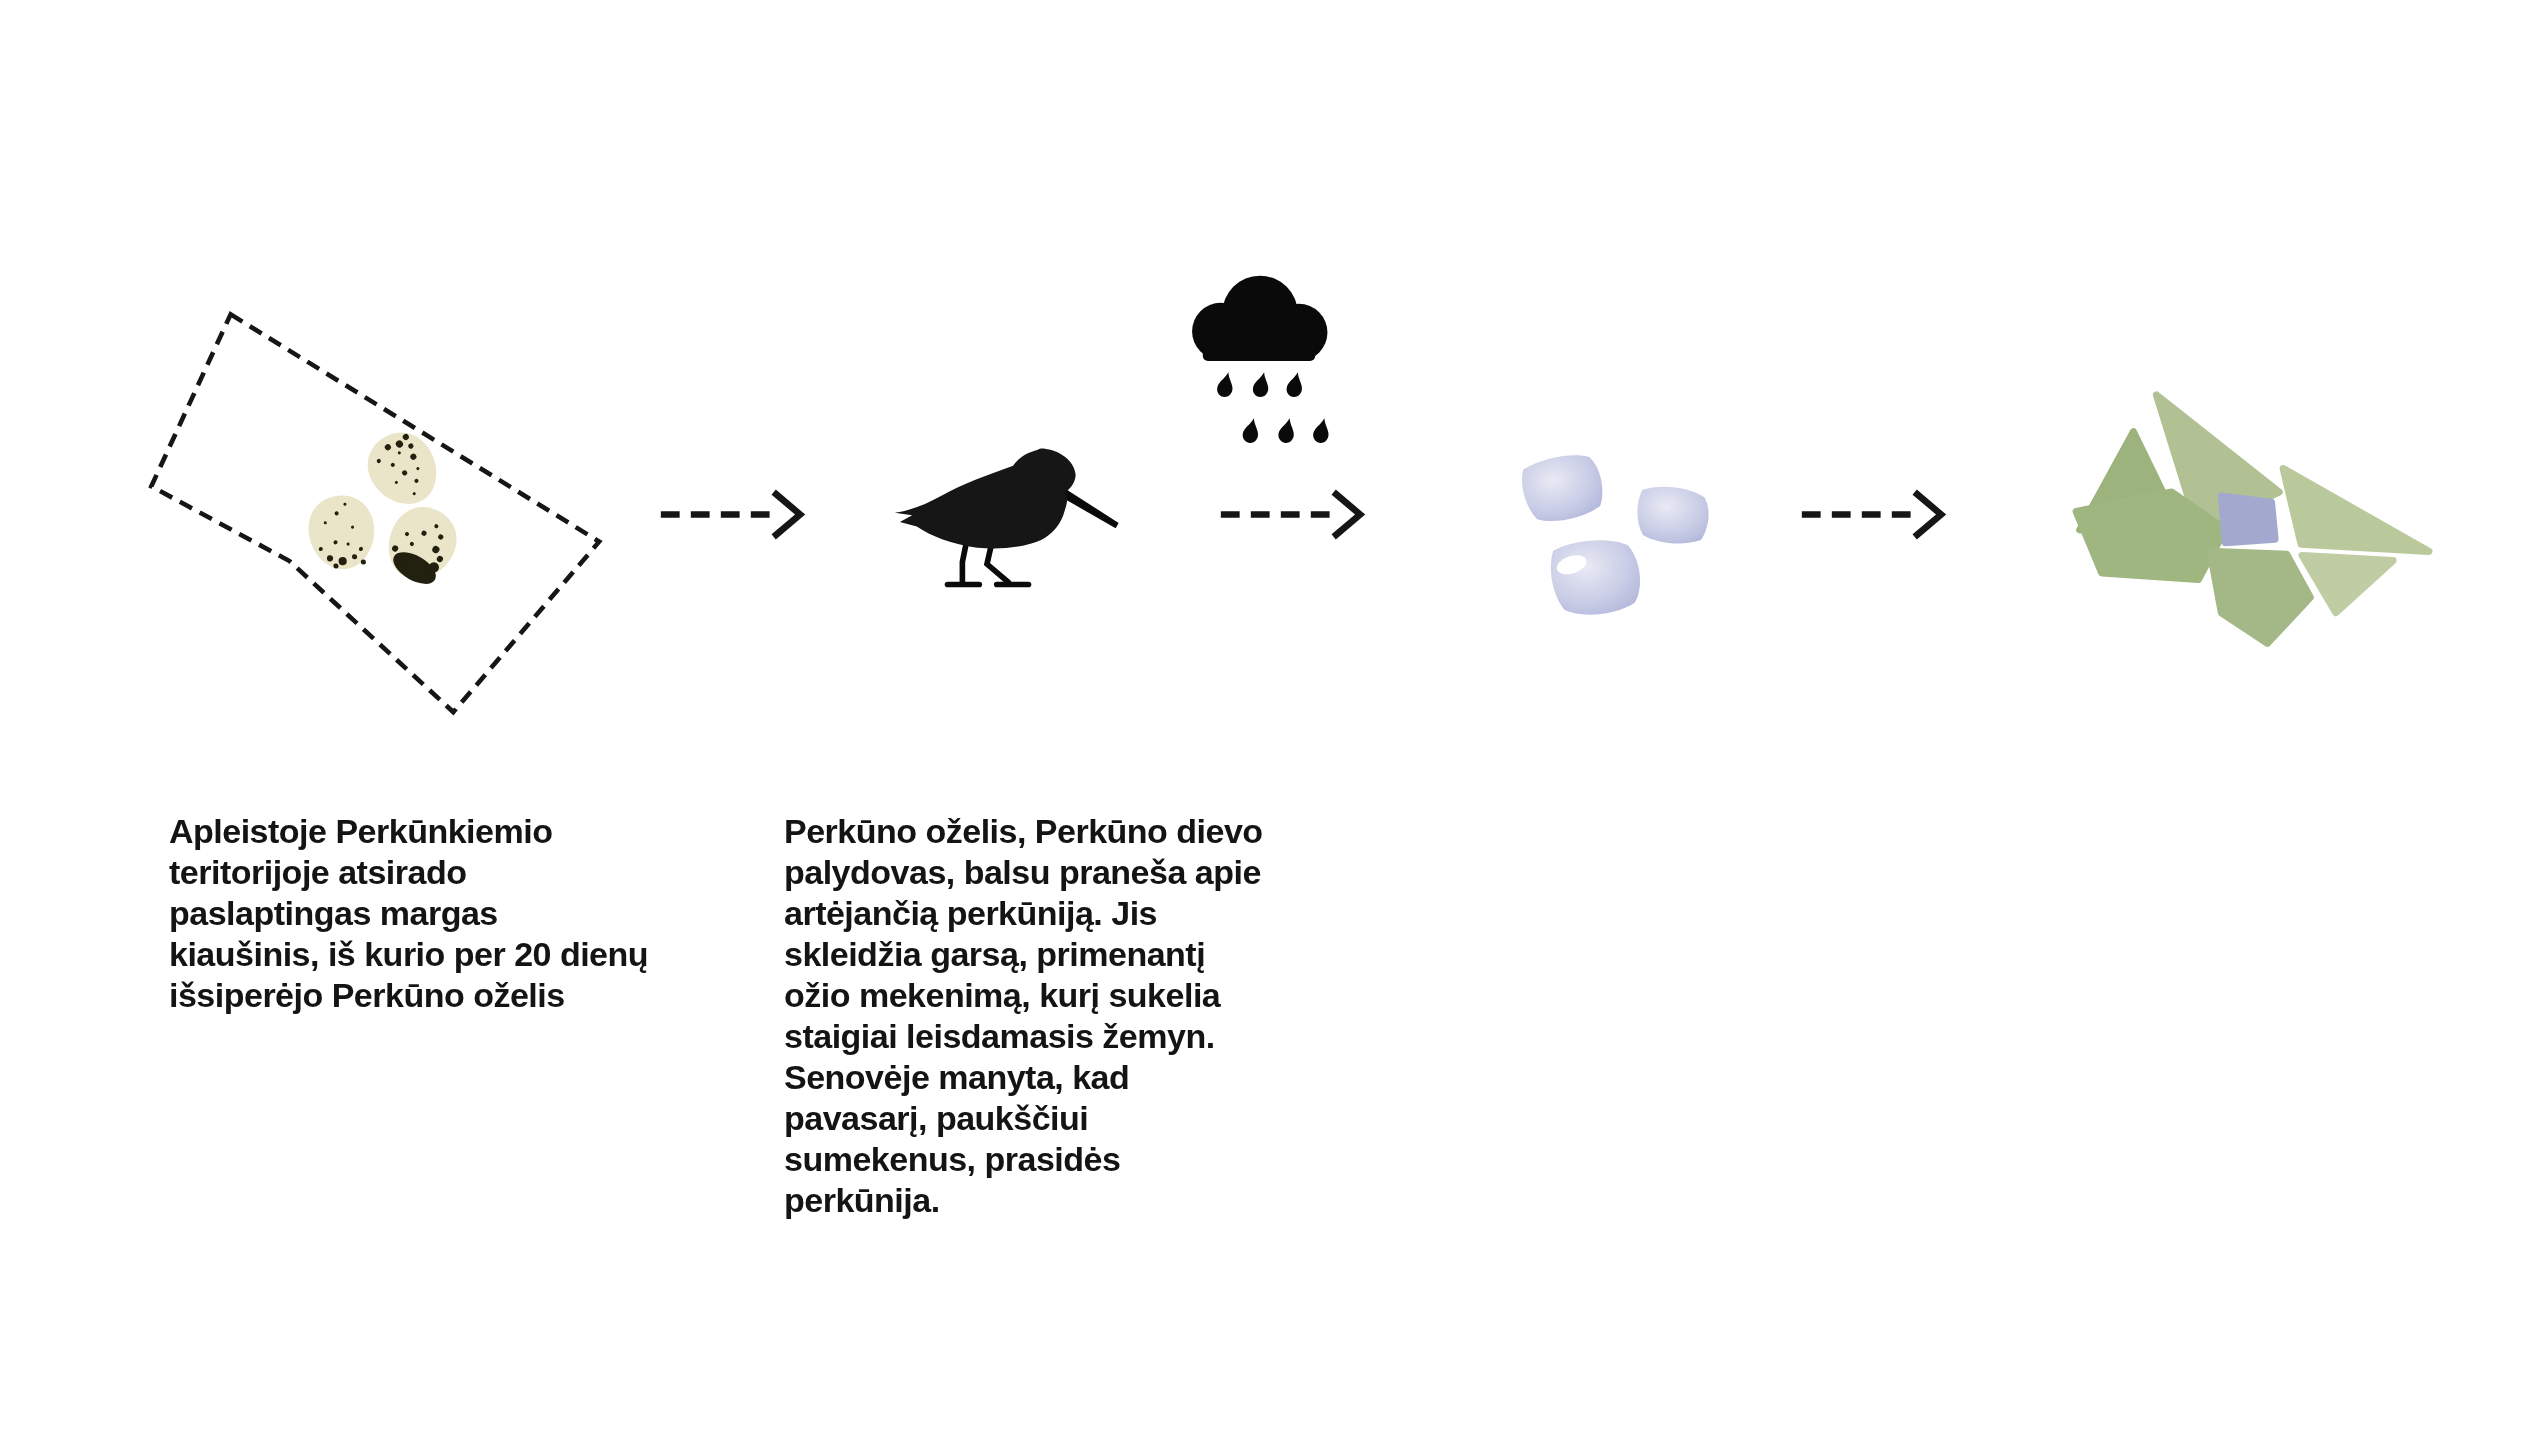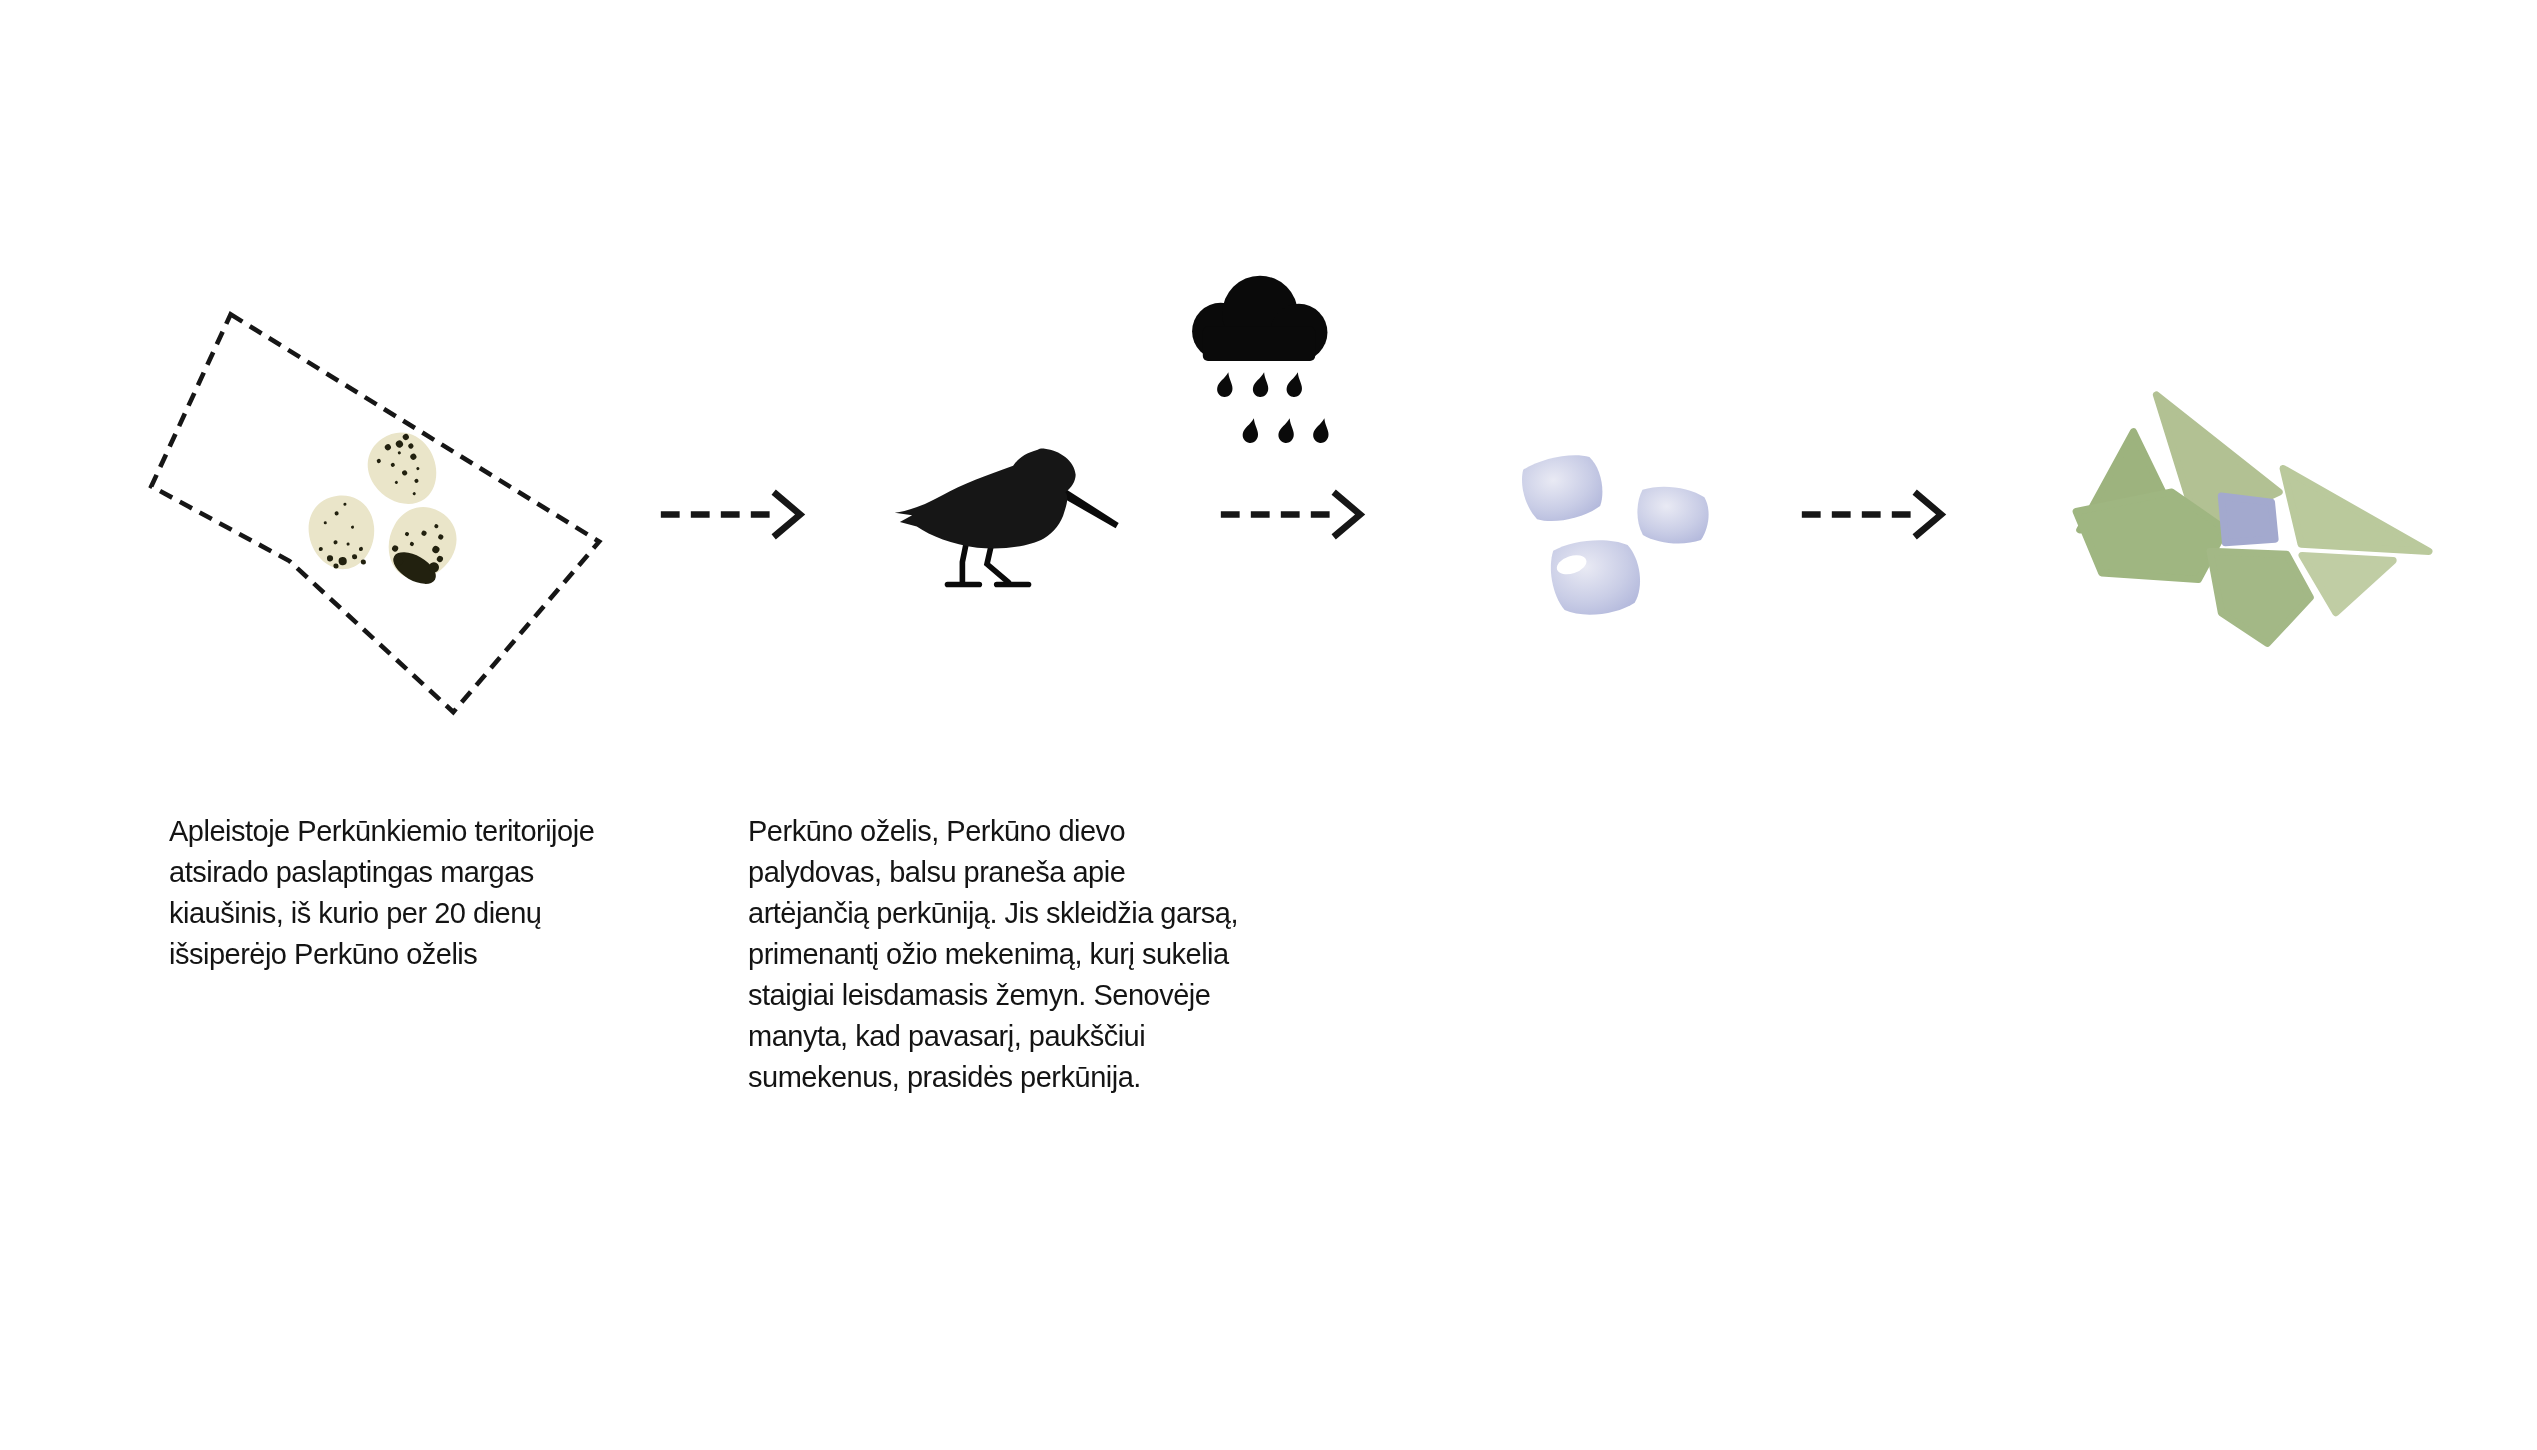--- a/index.html
+++ b/index.html
@@ -6,24 +6,24 @@
   .canvas {
     position: relative;
     width: 2538px;
     height: 1450px;
     background: #ffffff;
     font-family: "Liberation Sans", sans-serif;
     overflow: hidden;
   }
   .abs { position: absolute; }
   .caption {
-    font-size: 29px;
+    font-size: 34px;
     line-height: 41px;
     letter-spacing: -0.5px;
-    font-weight: 400;
+    font-weight: 700;
     color: #141414;
   }
 </style>
 </head>
 <body>
 
 <div class="canvas">
 
   <svg class="abs" style="left:138px; top:302px;" width="476" height="425" viewBox="270 590 930 830">
     <polygon points="451,614 1171,1058 886,1391 566,1096 296,950" fill="none" stroke="#161616" stroke-width="9" stroke-dasharray="27 17"></polygon>
@@ -163,18 +163,18 @@
       <polygon points="4463,916 4748,1078 4498,1064" fill="#bac99c" stroke="#bac99c"></polygon>
       <polygon points="4058,1000 4245,962 4350,1035 4297,1133 4108,1120" fill="#9fb681" stroke="#9fb681"></polygon>
       <polygon points="4342,970 4440,982 4447,1054 4350,1061" fill="#a3a9ce" stroke="#a3a9ce"></polygon>
       <polygon points="4320,1078 4470,1084 4516,1168 4432,1258 4342,1198" fill="#a3b886" stroke="#a3b886"></polygon>
       <polygon points="4500,1086 4678,1096 4566,1198" fill="#c0cda4" stroke="#c0cda4"></polygon>
     </g>
   </svg>
 
   <div class="abs caption" style="left:169px; top:811px; width:486px;">Apleistoje Perkūnkiemio teritorijoje atsirado paslaptingas margas kiaušinis, iš kurio per 20 dienų išsiperėjo Perkūno oželis</div>
 
-  <div class="abs caption" style="left:748px; top:811px; width:494px;">Perkūno oželis, Perkūno dievo palydovas, balsu praneša apie artėjančią perkūniją. Jis skleidžia garsą, primenantį ožio mekenimą, kurį sukelia staigiai leisdamasis žemyn. Senovėje manyta, kad pavasarį, paukščiui sumekenus, prasidės perkūnija.</div>
+  <div class="abs caption" style="left:784px; top:811px; width:494px;">Perkūno oželis, Perkūno dievo palydovas, balsu praneša apie artėjančią perkūniją. Jis skleidžia garsą, primenantį ožio mekenimą, kurį sukelia staigiai leisdamasis žemyn. Senovėje manyta, kad pavasarį, paukščiui sumekenus, prasidės perkūnija.</div>
 
 
 
 </div>
 
 
 </body></html>

